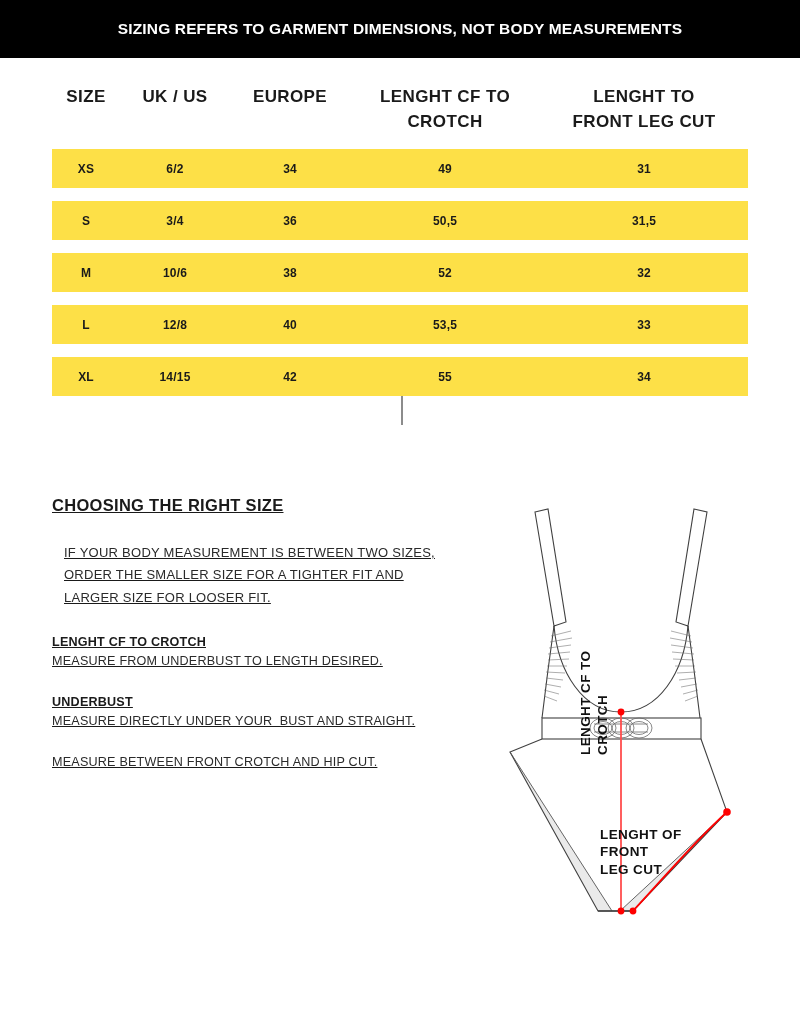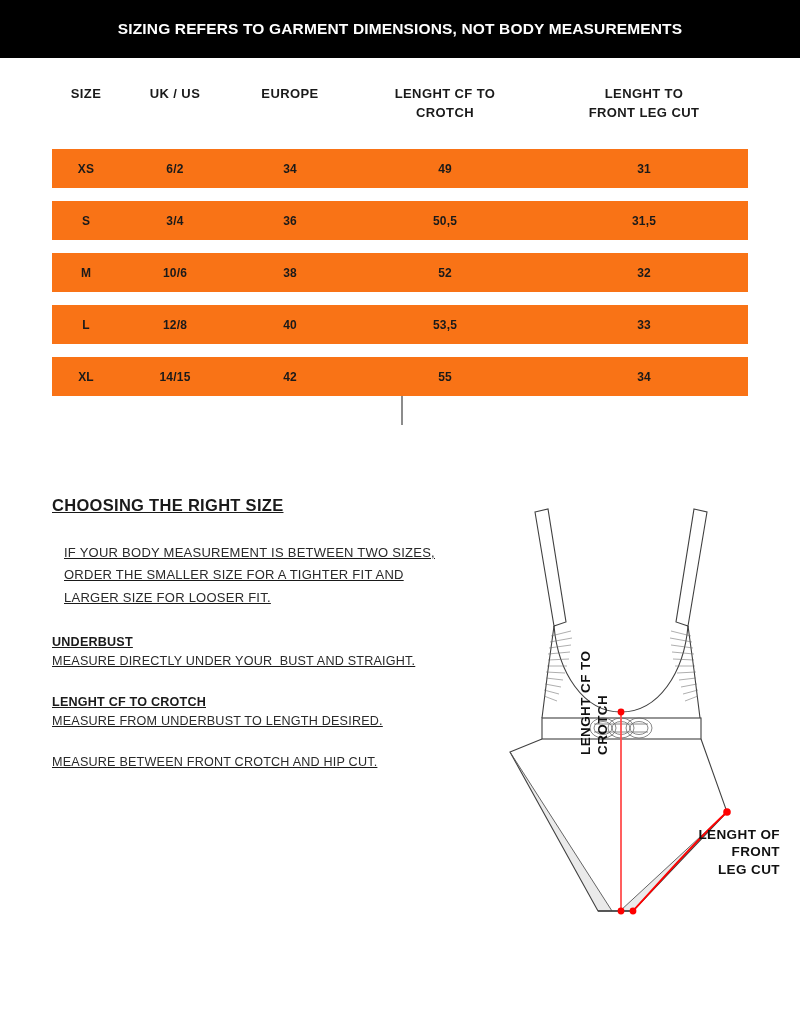--- a/index.html
+++ b/index.html
@@ -42,37 +42,37 @@
     left: 52px;
     top: 85px;
     width: 696px;
   }
   .size-table {
     width: 100%;
     border-collapse: collapse;
     table-layout: fixed;
   }
   .size-table th {
-    font-size: 13px;
+    font-size: 17px;
     font-weight: bold;
     letter-spacing: 0.4px;
     color: #1a1a1a;
     padding: 0 0 6px 0;
     vertical-align: top;
     line-height: 1.45;
     height: 58px;
   }
   .size-table th .hdr-line { display: block; }
   .size-table td {
     font-size: 12px;
     font-weight: bold;
     color: #1a1a1a;
     text-align: center;
     height: 37px;
-    background: #f97316;
+    background: #fde047;
     letter-spacing: 0.2px;
   }
   .size-table tr.spacer td {
     height: 13px;
     background: #ffffff;
     padding: 0;
   }
   .col-size   { width: 68px; }
   .col-ukus   { width: 110px; }
   .col-eu     { width: 120px; }
@@ -164,21 +164,21 @@
     color: #111;
     white-space: nowrap;
   }
   .dl-v span { display: block; }
 
   .dl-leg {
     position: absolute;
     left: 600px;
     top: 826px;
     width: 180px;
-    text-align: right;
+    text-align: left;
     font-size: 13.5px;
     font-weight: bold;
     letter-spacing: 0.4px;
     line-height: 1.28;
     color: #111;
   }
   .dl-leg span { display: block; }
 </style>
 </head>
 <body>
@@ -276,27 +276,27 @@
   <h2 class="section-head">CHOOSING THE RIGHT SIZE</h2>
 
   <p class="para intro">
     <span>IF YOUR BODY MEASUREMENT IS BETWEEN TWO SIZES,</span><br>
     <span>ORDER THE SMALLER SIZE FOR A TIGHTER FIT AND</span><br>
     <span>LARGER SIZE FOR LOOSER FIT.</span>
   </p>
 
 
   <div class="measure-block">
+    <div class="measure-term">LENGHT CF TO CROTCH</div>
+    <div class="measure-desc">MEASURE FROM UNDERBUST TO LENGTH DESIRED.</div>
+  </div>
+
+  <div class="measure-block">
     <div class="measure-term">UNDERBUST</div>
     <div class="measure-desc">MEASURE DIRECTLY UNDER YOUR  BUST AND STRAIGHT.</div>
-  </div>
-
-  <div class="measure-block">
-    <div class="measure-term">LENGHT CF TO CROTCH</div>
-    <div class="measure-desc">MEASURE FROM UNDERBUST TO LENGTH DESIRED.</div>
   </div>
 
   <div class="measure-block">
     <div class="measure-desc">MEASURE BETWEEN FRONT CROTCH AND HIP CUT.</div>
   </div>
 </div>
 
 <div class="diagram">
   <svg width="330" height="450" viewBox="0 0 330 450">
 

